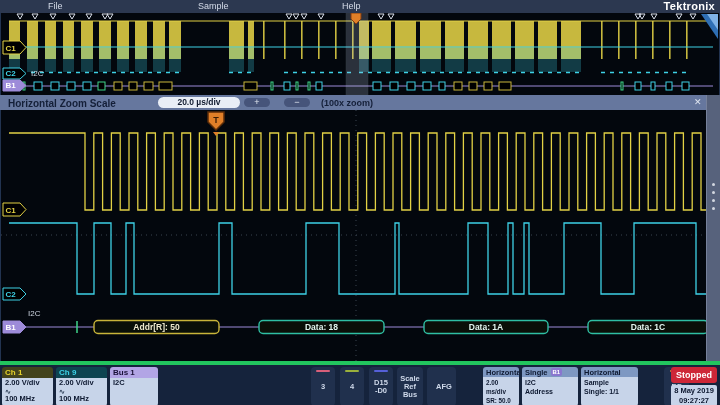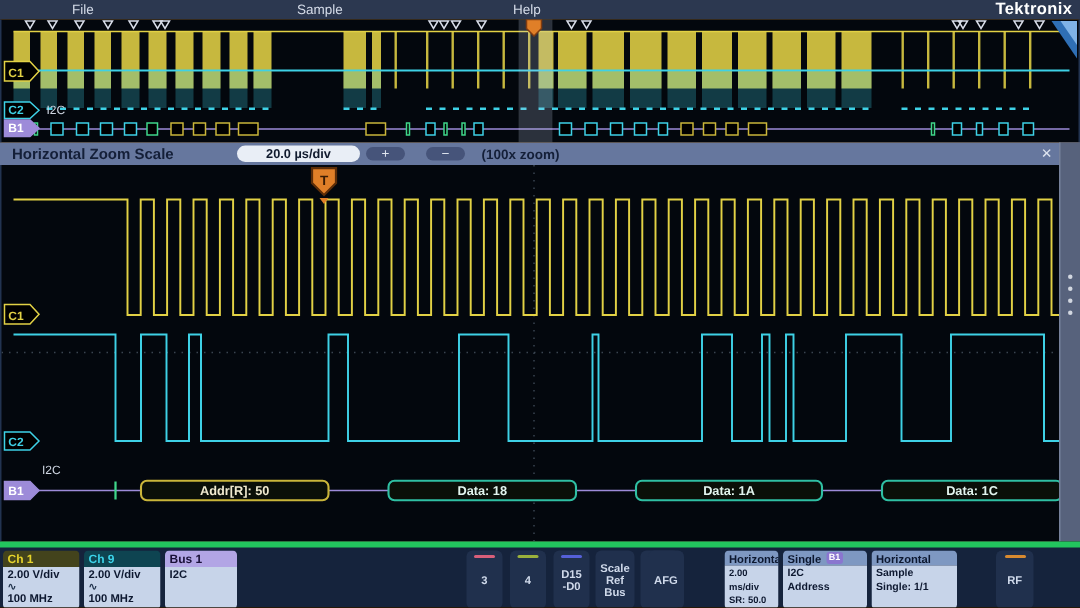--- a/index.html
+++ b/index.html
@@ -315,14 +315,21 @@
         <div>Sample</div>
         <div>Single: 1/1</div>
       </div>
     </div>
 
     <div class="sbtn" style="left:664px;width:25px">
       <span class="topline" style="background:#d88a30"></span>
       <div>RF</div>
     </div>
 
+    <div class="stopcol">
+      <div class="stopbtn">Stopped</div>
+      <div class="datetime">
+        <div>8 May 2019</div>
+        <div>09:27:27</div>
+      </div>
+    </div>
   </div>
 </div>
 
 </body></html>

